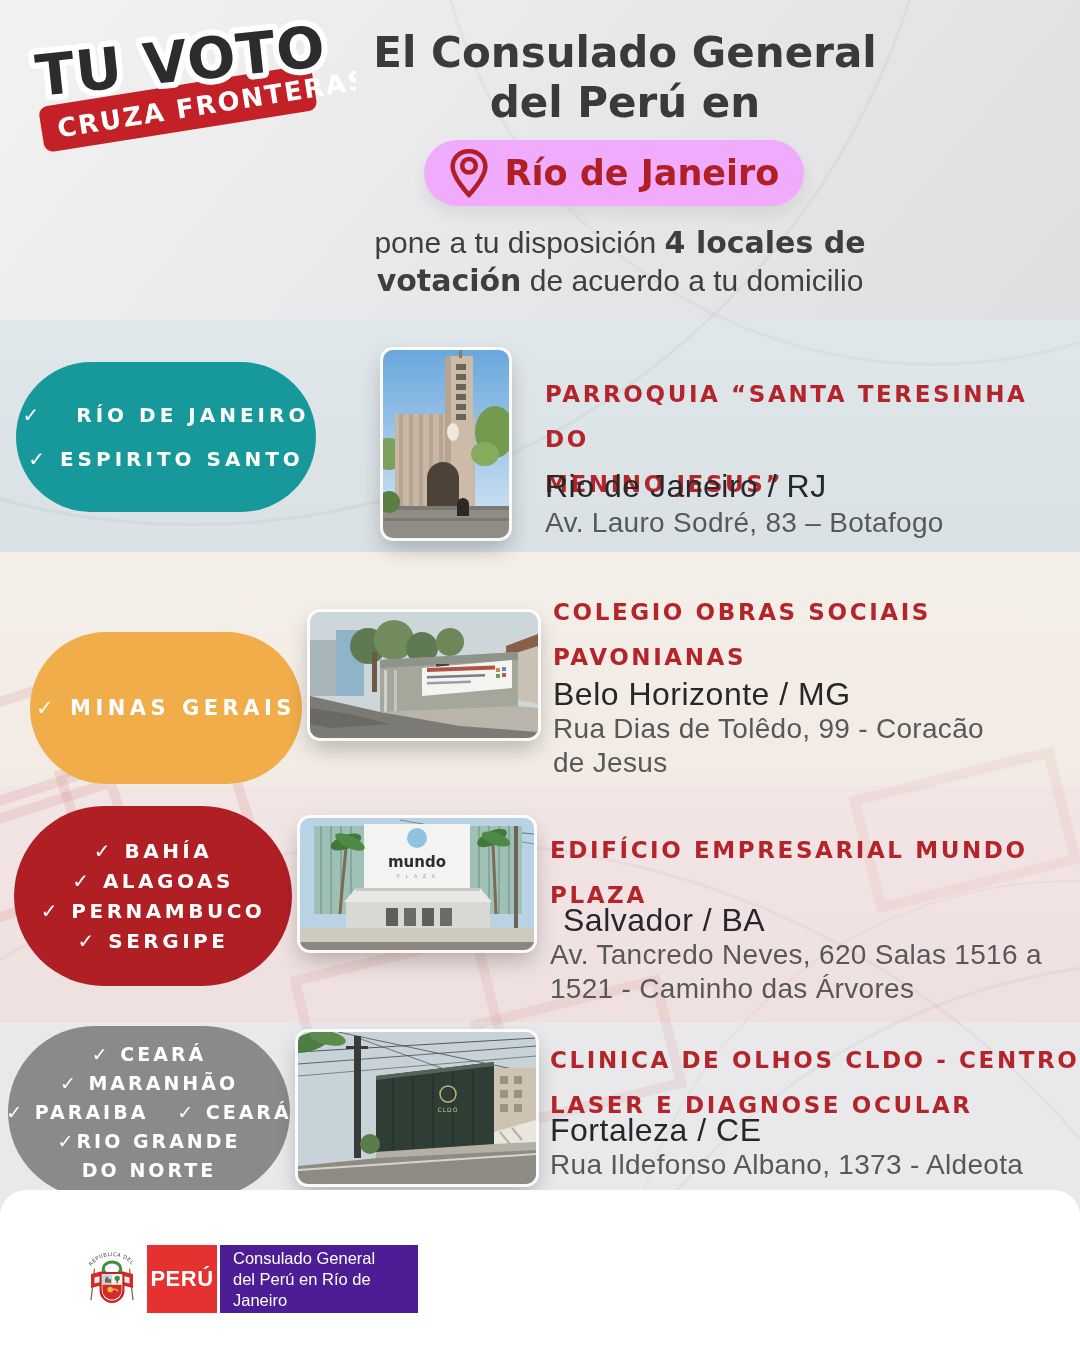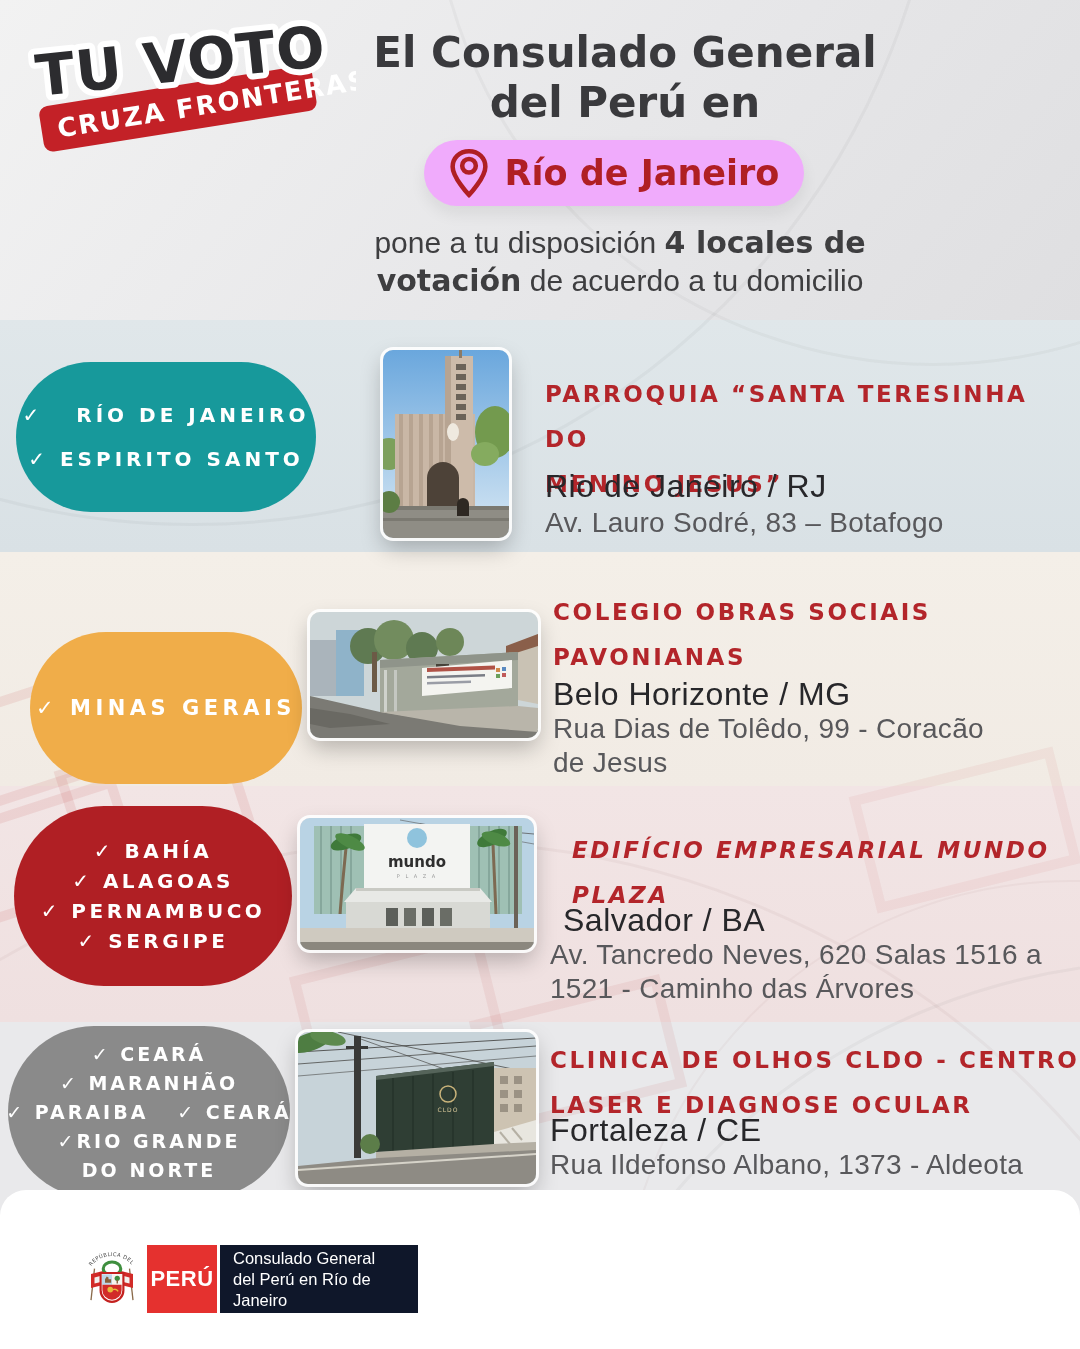--- a/index.html
+++ b/index.html
@@ -65,31 +65,31 @@
   .photo3{left:300px;top:818px;width:234px;height:132px;text-align:right;}
   .photo4{left:298px;top:1032px;width:238px;height:152px;}
 
   
   .venue{position:absolute;color:#b3252a;font-size:23px;font-weight:700;letter-spacing:2.6px;
          line-height:45px;font-family:"DejaVu Sans","Liberation Sans",sans-serif;}
   .city{position:absolute;font-size:32px;color:#27272a;letter-spacing:.5px;}
   .addr{position:absolute;font-size:28px;color:#58585b;line-height:34px;letter-spacing:.3px;}
   .v1{left:545px;top:372px;} .c1{left:545px;top:468px;} .a1{left:545px;top:506px;}
   .v2{left:553px;top:590px;} .c2{left:553px;top:676px;} .a2{left:553px;top:712px;}
-  .v3{left:572px;top:828px;font-style:italic;} .c3{left:563px;top:902px;} .a3{left:550px;top:938px;}
+  .v3{left:550px;top:828px;} .c3{left:563px;top:902px;} .a3{left:550px;top:938px;}
   .v4{left:550px;top:1038px;}.c4{left:550px;top:1112px;}.a4{left:550px;top:1148px;}
 
   
   .footer-band{position:absolute;left:0;top:1190px;width:1080px;height:159px;background:#fff;
                border-radius:26px 26px 0 0;z-index:5;}
   .footer-logo{position:absolute;z-index:6;}
   .coat{left:84px;top:1238px;width:56px;height:84px;}
   .peru-box{left:147px;top:1245px;width:70px;height:68px;background:#e5312f;display:flex;
             align-items:center;justify-content:center;color:#fff;font-size:22px;font-weight:700;letter-spacing:.5px;}
-  .org-box{left:220px;top:1245px;width:198px;height:68px;background:#0f172a;display:flex;
+  .org-box{left:220px;top:1245px;width:198px;height:68px;background:#4c1d95;display:flex;
            flex-direction:column;justify-content:center;padding-left:13px;box-sizing:border-box;
            color:#fff;font-size:16.5px;line-height:21px;}
 </style>
 </head>
 <body>
 
 <div class="page">
 
   <div class="band band-header"></div>
   <div class="band band-s1"></div>

